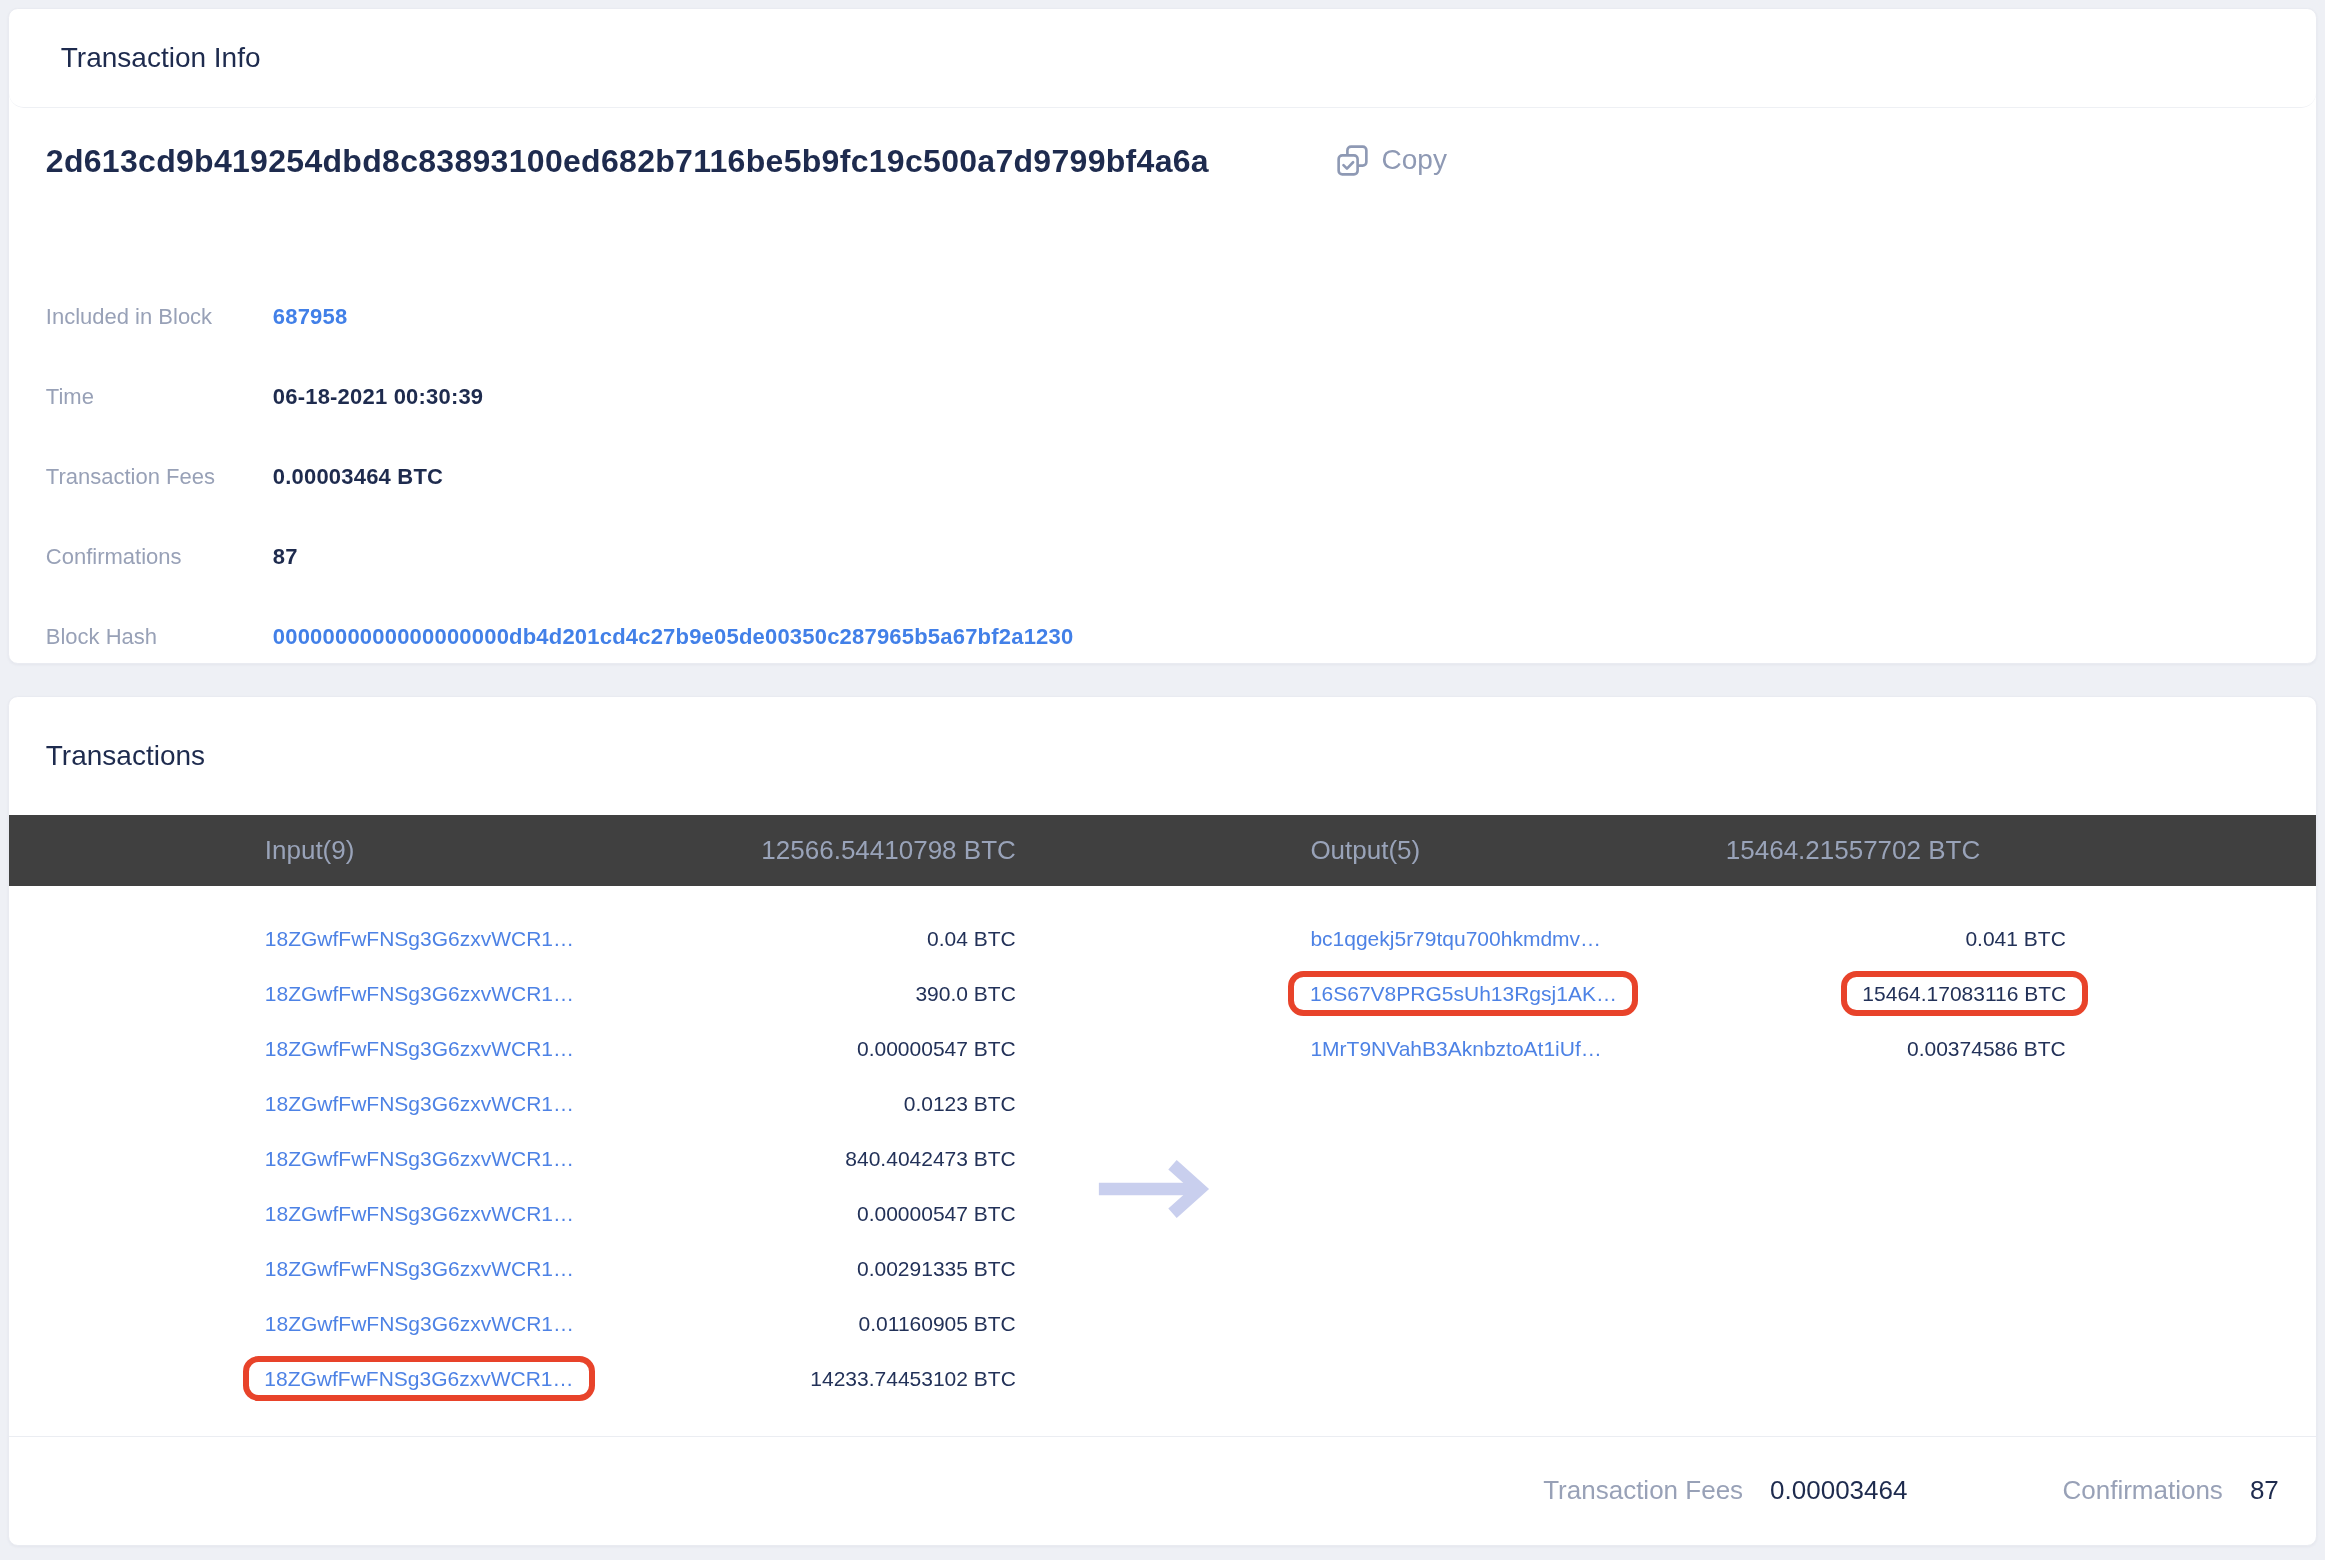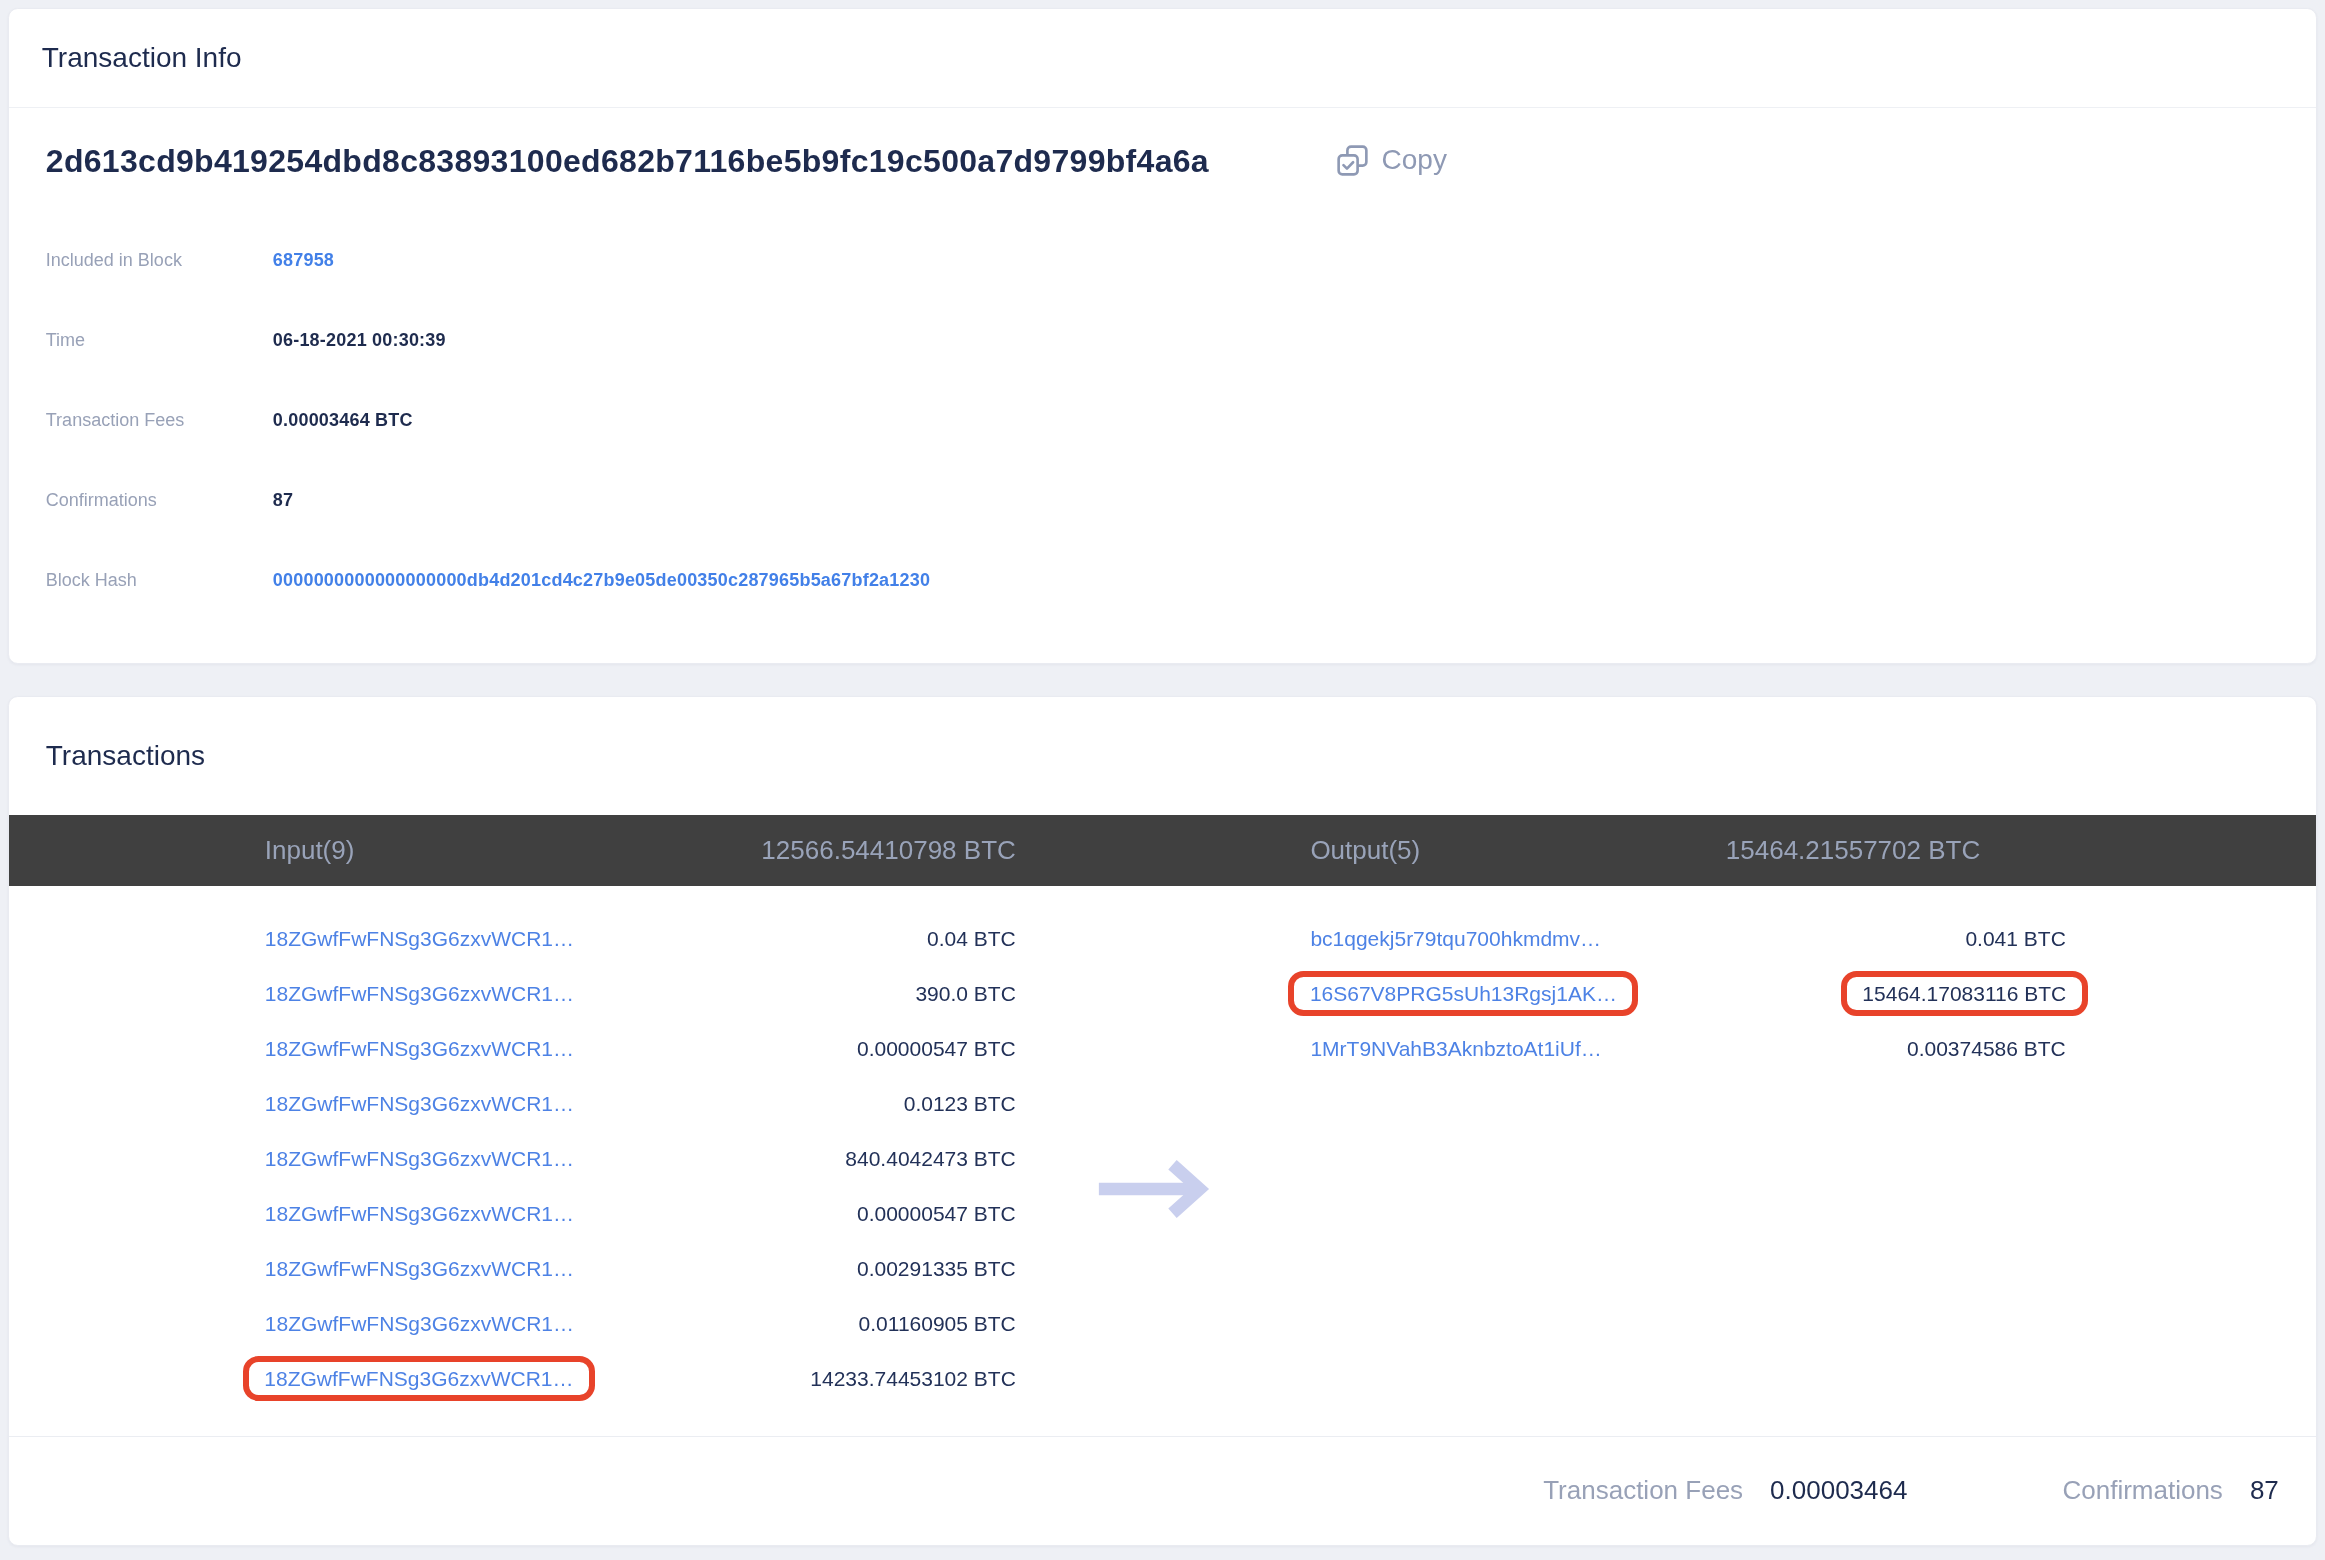--- a/index.html
+++ b/index.html
@@ -16,34 +16,35 @@
     border:1px solid #e9ebf1;
     border-radius:9.7px;
     box-shadow:0 1px 2.9px rgba(30,40,80,0.05);
   }
   #card-info { top:7.8px; height:656px; }
   #card-tx   { top:696px; height:850px; }
 
   
   .ci-header {
     height:99px; display:flex; align-items:center;
-    padding:0 33px; font-size:28px; color:#1e2b4e;
+    padding:0 52px; font-size:28px; color:#1e2b4e;
     border-bottom:1.9px solid #eef0f4;
+    border-radius:15px;
   }
   .ci-body { padding:35px 37px 0 37px; }
   .hash-row { display:flex; align-items:flex-start; height:68px; }
   .tx-hash {
     font-size:32px; font-weight:bold; color:#1e2b4e; letter-spacing:0.3px;
   }
   .copy-btn {
     margin-left:126px; display:flex; align-items:center; gap:11.6px;
     color:#8e99b4; font-size:28px; cursor:pointer; user-select:none;
   }
   .details { margin-top:39px; }
-  .drow { display:flex; align-items:flex-start; height:80px; font-size:18px; }
+  .drow { display:flex; align-items:flex-end; height:80px; font-size:22px; }
   .dlabel { width:227px; color:#98a1b7; flex-shrink:0; }
   .dvalue { color:#1e2b4e; font-weight:bold; letter-spacing:0.2px; }
   .dvalue.link { color:#4280e8; cursor:pointer; }
 
   
   .tx-title {
     height:118px; display:flex; align-items:center;
     padding:0 37px; font-size:28px; color:#1e2b4e;
   }
   .tgrid {

